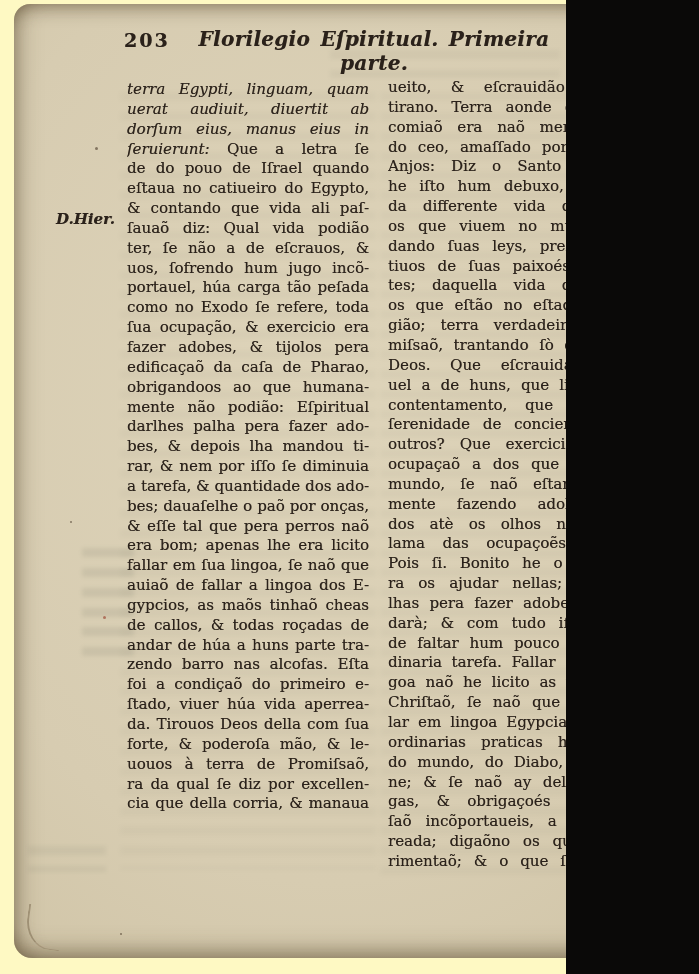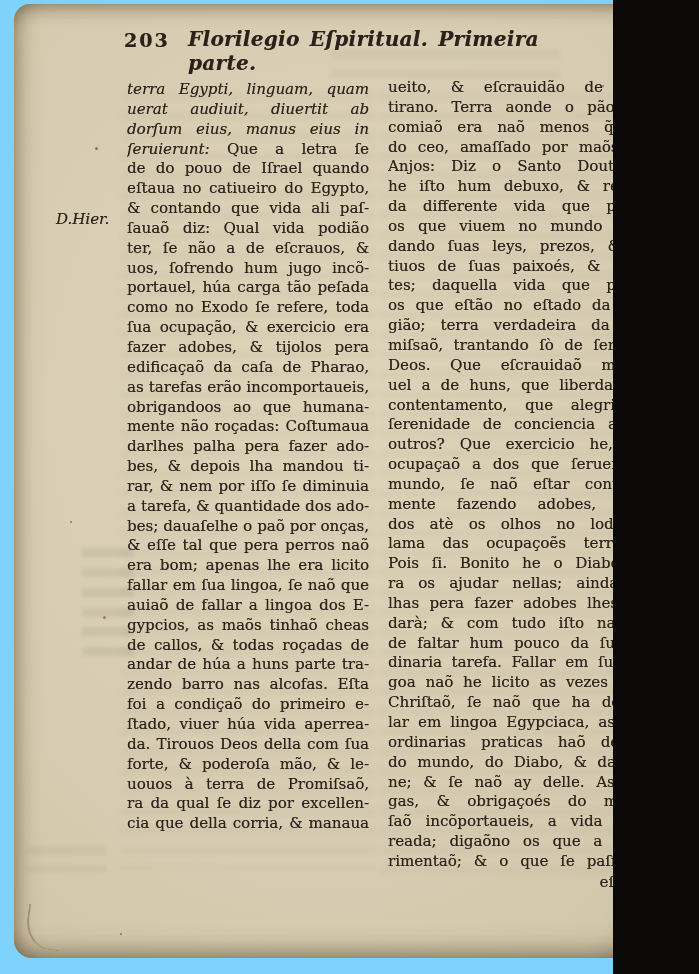--- a/index.html
+++ b/index.html
@@ -1,39 +1,39 @@
 <!DOCTYPE html>
 <html><head>
 <meta charset="utf-8">
 <style>
   html,body{margin:0;padding:0;background:#0a0908;}
-  #stage{position:relative;width:613px;height:974px;overflow:hidden;background:#7dd3fc;
+  #stage{position:relative;width:566px;height:974px;overflow:hidden;background:#fef9c3;
          font-family:"DejaVu Serif","Liberation Serif",serif;}
   
   .next-page{position:absolute;left:658px;top:0;width:41px;height:948px;
     border-radius:0 0 26px 8px;
     background:linear-gradient(90deg,#3a2b16 0%,#7c6b4d 9%,#bfb292 30%,#d2c6a9 58%,#cabd9e 100%);}
   
   .book-page{position:absolute;left:14px;top:4px;width:648px;height:954px;
     border-radius:16px 10px 48px 18px;
     background:
       radial-gradient(120% 100% at 48% 42%, #ded4ba 0%, #d7ccb1 50%, #cfc3a5 78%, #c2b391 100%);
     box-shadow: inset 16px 0 26px -16px rgba(70,52,28,.55),
                 inset -30px 0 36px -20px rgba(56,40,20,.6),
                 inset 0 14px 18px -12px rgba(80,62,34,.45),
                 inset 0 -18px 24px -14px rgba(80,62,34,.5);}
   .gutter{position:absolute;left:630px;top:0;width:32px;height:954px;pointer-events:none;
     background:linear-gradient(90deg,rgba(52,38,20,0) 0%,rgba(52,38,20,.14) 40%,rgba(44,31,16,.4) 70%,rgba(24,16,8,.7) 100%);
     border-radius:0 10px 48px 0;}
   
   .ink{color:#2a211a;text-shadow:.3px .4px .6px rgba(30,22,14,.5);}
   .pagenum{position:absolute;left:124px;top:29px;font-size:19px;font-weight:bold;letter-spacing:2px;}
-  .header{position:absolute;left:188px;top:27px;width:372px;text-align:left;
+  .header{position:absolute;left:188px;top:27px;width:372px;text-align:center;
           font-size:20px;font-weight:bold;font-style:italic;letter-spacing:.3px;word-spacing:3px;}
-  .note-left{position:absolute;left:56px;top:210px;font-size:15px;font-weight:normal;font-style:italic;}
+  .note-left{position:absolute;left:56px;top:210px;font-size:15px;font-weight:bold;font-style:italic;}
   .note-right{position:absolute;left:674px;top:410px;font-size:15px;font-style:italic;line-height:24px;}
   .col{position:absolute;font-size:15px;}
   .col-left{left:127px;top:80px;width:242px;}
   .col-right{left:388px;top:78px;width:268px;}
   .col .line{height:19.85px;line-height:19.85px;overflow:hidden;white-space:nowrap;
              text-align:justify;text-align-last:justify;}
   .col .line span{white-space:normal;}
   .it{font-style:italic;}
   .catchword{position:absolute;left:388px;top:872px;width:268px;height:20px;line-height:20px;
              font-size:15px;text-align:right;padding-right:22px;box-sizing:border-box;}
@@ -79,23 +79,22 @@
       <div class="line"><span>eſtaua no catiueiro do Egypto,</span></div>
       <div class="line"><span>&amp; contando que vida ali paſ-</span></div>
       <div class="line"><span>ſauaõ diz: Qual vida podião</span></div>
       <div class="line"><span>ter, ſe não a de eſcrauos, &amp; cati-</span></div>
       <div class="line"><span>uos, ſofrendo hum jugo incõ-</span></div>
       <div class="line"><span>portauel, húa carga tão peſada</span></div>
       <div class="line"><span>como no Exodo ſe refere, toda</span></div>
       <div class="line"><span>ſua ocupação, &amp; exercicio era</span></div>
       <div class="line"><span>fazer adobes, &amp; tijolos pera</span></div>
       <div class="line"><span>edificaçaõ da caſa de Pharao,</span></div>
-      <div class="line"><span>as tarefas erão incomportaueis,</span></div>
       <div class="line"><span>obrigandoos ao que humana-</span></div>
-      <div class="line"><span>mente não roçadas: Coſtumaua</span></div>
+      <div class="line"><span>mente não podião: Eſpiritual</span></div>
       <div class="line"><span>darlhes palha pera fazer ado-</span></div>
       <div class="line"><span>bes, &amp; depois lha mandou ti-</span></div>
       <div class="line"><span>rar, &amp; nem por iſſo ſe diminuia</span></div>
       <div class="line"><span>a tarefa, &amp; quantidade dos ado-</span></div>
       <div class="line"><span>bes; dauaſelhe o paõ por onças,</span></div>
       <div class="line"><span>&amp; eſſe tal que pera perros naõ</span></div>
       <div class="line"><span>era bom; apenas lhe era licito</span></div>
       <div class="line"><span>fallar em ſua lingoa, ſe naõ que</span></div>
       <div class="line"><span>auiaõ de fallar a lingoa dos E-</span></div>
       <div class="line"><span>gypcios, as maõs tinhaõ cheas</span></div>

